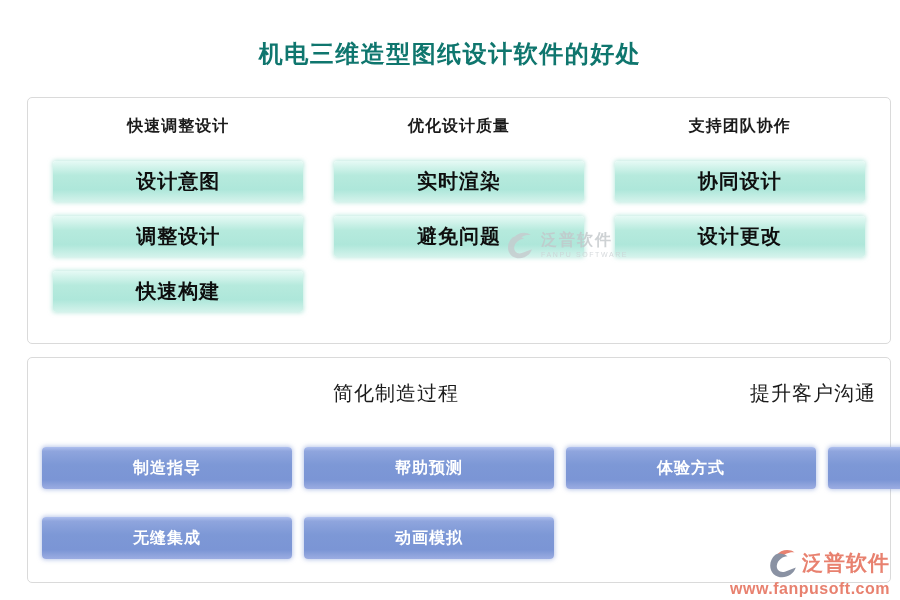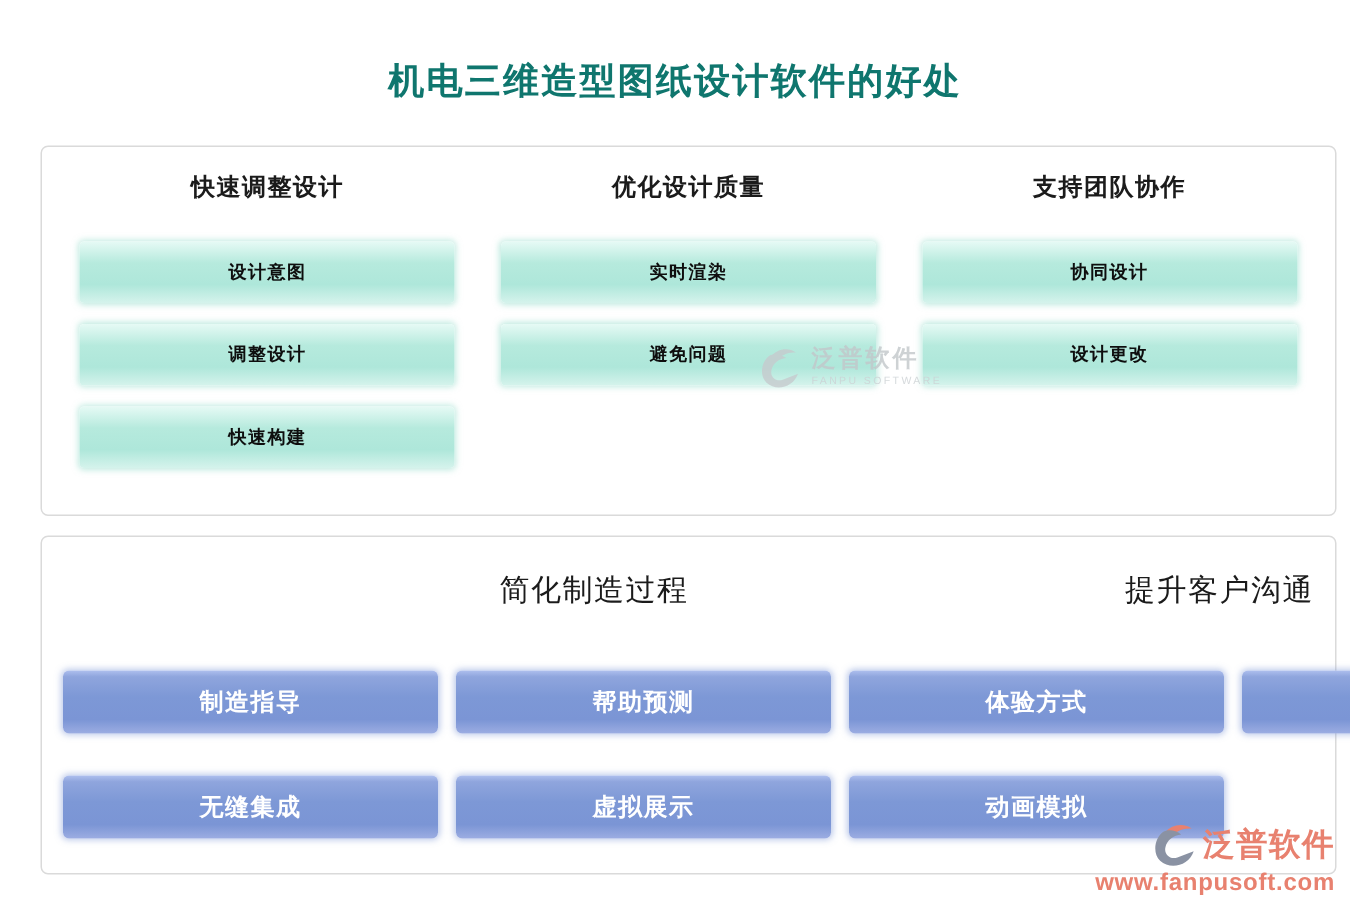--- a/index.html
+++ b/index.html
@@ -11,21 +11,21 @@
 
   .panel{position:absolute;left:27px;width:864px;background:#fff;
          border:1px solid #dadada;border-radius:5px;box-sizing:border-box;}
 
   
   .top-panel{top:97px;height:247px;display:flex;padding:18px 10px 0;}
   .col{flex:1;display:flex;flex-direction:column;align-items:center;}
   .col-header{font-size:16px;font-weight:bold;color:#1b1b1b;height:19px;
               line-height:19px;margin-bottom:26px;letter-spacing:1px;}
   .pill{width:250px;height:41px;display:flex;align-items:center;justify-content:center;
-        font-size:12px;font-weight:bold;margin-bottom:14px;border-radius:3px;
+        font-size:20px;font-weight:bold;margin-bottom:14px;border-radius:3px;
         letter-spacing:1px;cursor:default;}
   .teal{color:#0e0e0e;
         background:linear-gradient(180deg,#e6faf5 0%,#b6eadd 35%,#aee7da 70%,#d5f3ec 100%);
         box-shadow:0 0 4px 1px rgba(141,216,199,0.55);}
 
   
   .bottom-panel{top:357px;height:226px;padding:22px 14px 0;}
   .group-headers{display:flex;}
   .group-header{flex:1;text-align:right;font-size:20px;font-weight:normal;
                 color:#1b1b1b;letter-spacing:1px;}
@@ -96,21 +96,20 @@
       <div class="group-header">简化制造过程</div>
       <div class="group-header">提升客户沟通</div>
     </div>
     <div class="btn-grid">
       <div class="pill blue">制造指导</div>
       <div class="pill blue">帮助预测</div>
       <div class="pill blue">体验方式</div>
       <div class="pill blue">理解设计</div>
       <div class="pill blue">虚拟仿真</div>
       <div class="pill blue">无缝集成</div>
-      <div class="pill blue">虚拟展示</div>
       <div class="pill blue">动画模拟</div>
     </div>
   </section>
 
   <div class="footer-logo">
     <div class="footer-row">
       <svg class="logo" width="34" height="32" viewBox="0 0 100 100" aria-hidden="true">
         <path fill="#e8816f" d="M30,26 C42,8 70,4 86,17 C70,15 52,22 44,35 C38,31 32,28 30,26 Z"></path>
         <path fill="#8a92a3" d="M26,24 C8,38 4,68 20,84 C42,104 80,94 90,64 L56,77 C40,82 28,70 31,56 C34,41 48,30 64,29 C52,20 36,18 26,24 Z"></path>
       </svg>

